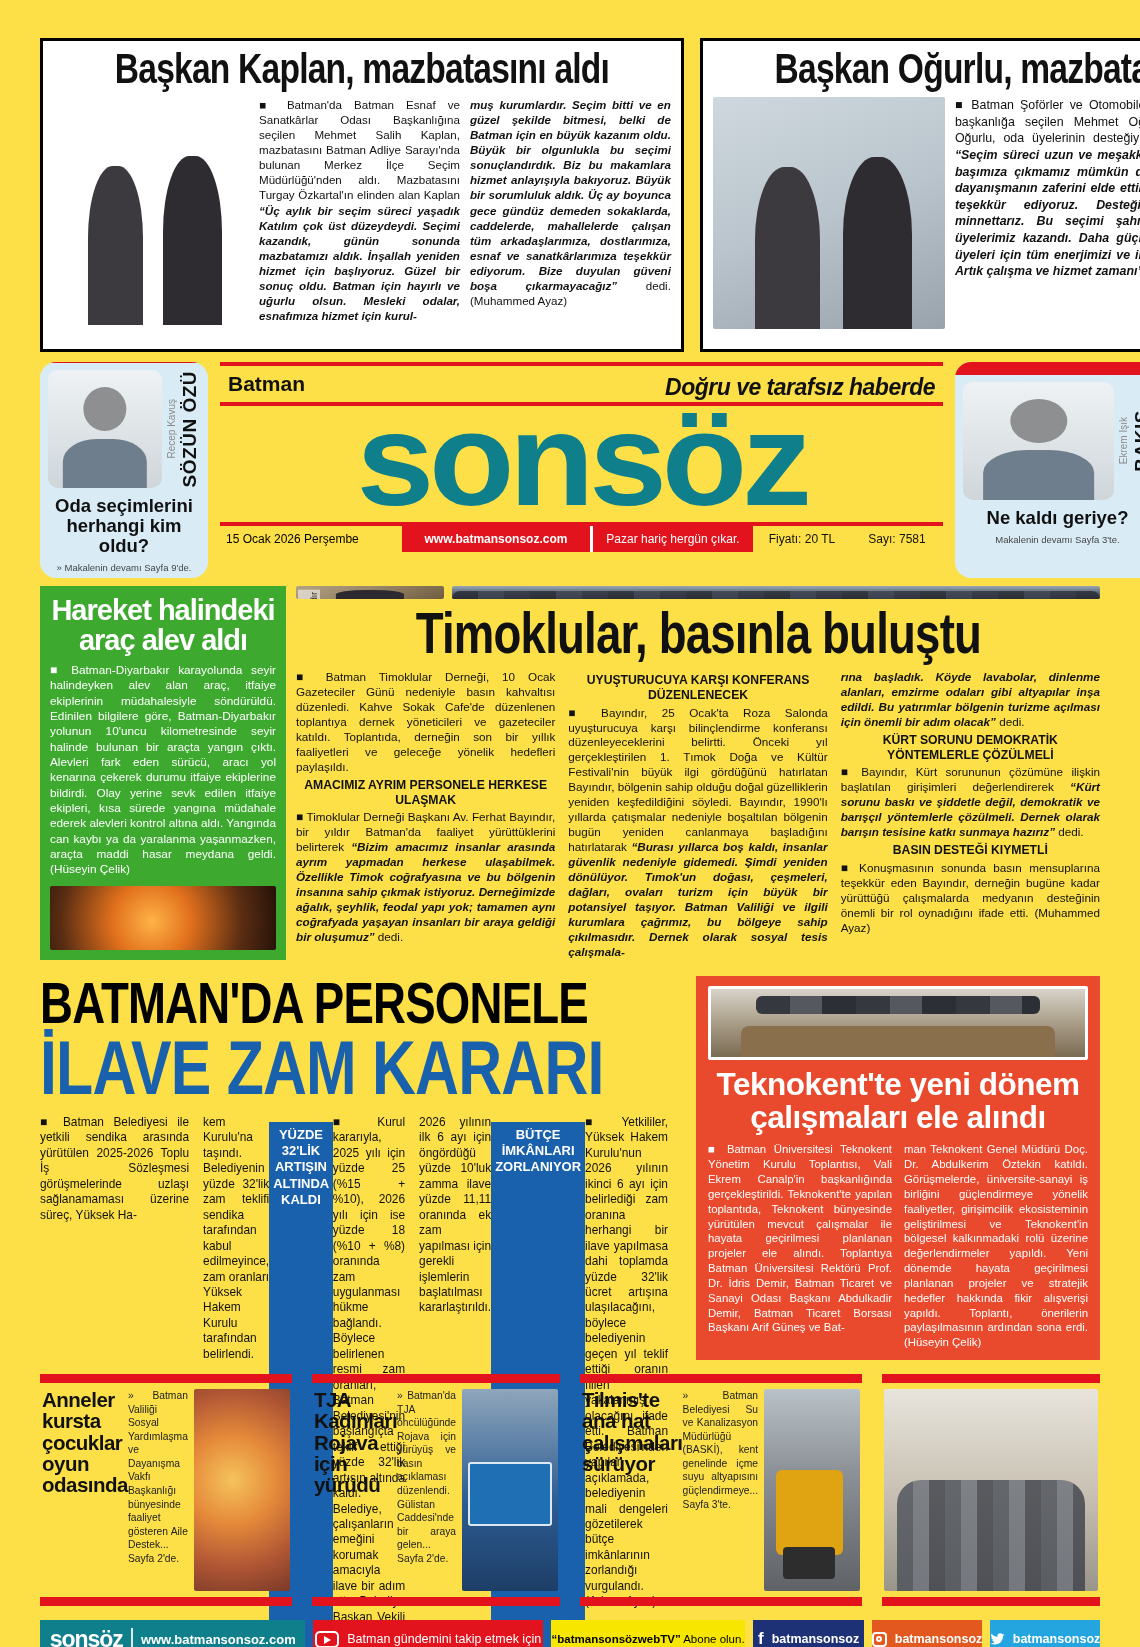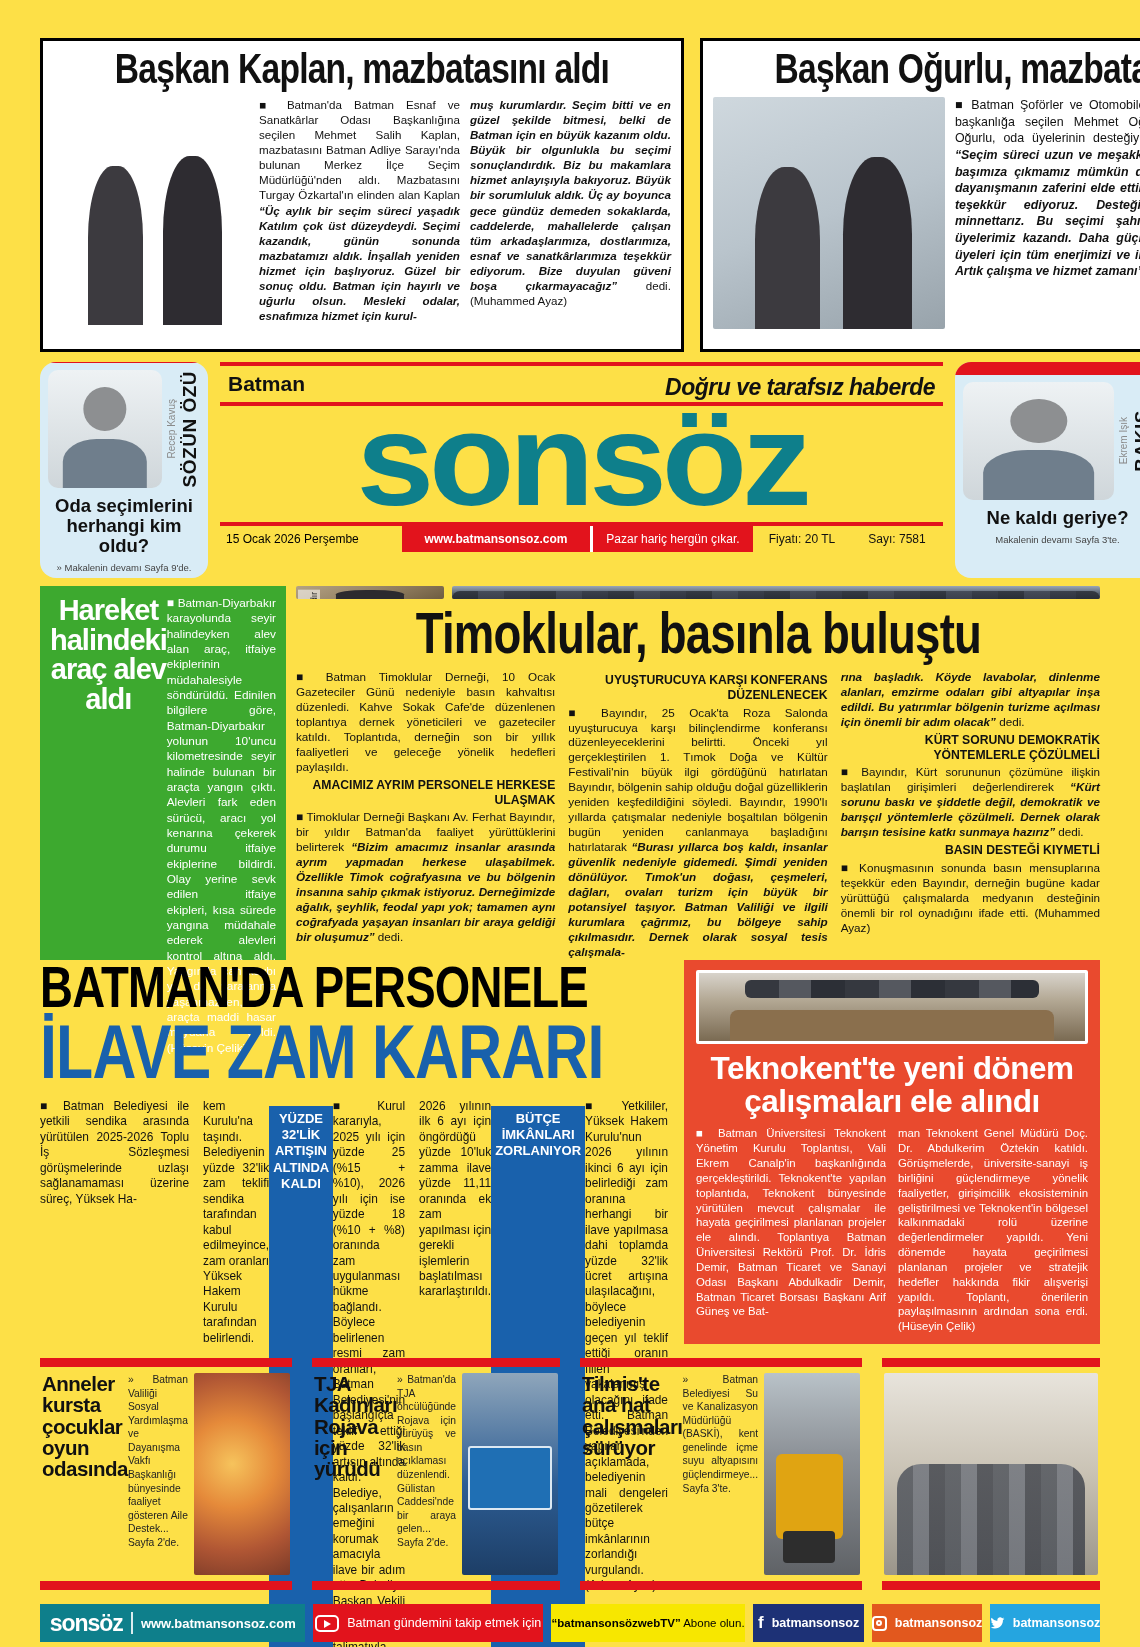--- a/index.html
+++ b/index.html
@@ -51,39 +51,39 @@
   .strip-date { width:182px; display:flex; align-items:center; padding-left:6px; color:#000; }
   .strip-red { background:#e2131c; color:#fff; display:flex; align-items:center; justify-content:center; font-weight:bold; }
   .strip-site { width:188px; }
   .strip-div { width:3px; background:#fff; }
   .strip-sched { width:160px; font-weight:normal; }
   .strip-price { width:98px; display:flex; align-items:center; justify-content:center; }
   .strip-issue { width:92px; display:flex; align-items:center; justify-content:center; }
 
   
   .midrow { display:flex; gap:10px; margin-top:8px; height:374px; }
-  .greenbox { width:246px; flex:none; background:#3da92f; padding:10px 10px 10px 10px; color:#fff; display:flex; flex-direction:row; }
+  .greenbox { width:246px; flex:none; background:#3da92f; padding:10px 10px 10px 10px; color:#fff; display:flex; flex-direction:column; }
   .greenbox .ghl { text-align:center; font-weight:bold; font-size:29px; line-height:1.02; letter-spacing:-1px; margin-bottom:8px; }
   .greenbox .gtxt { font-size:11.8px; line-height:1.3; }
   .ph-fire { margin-top:8px; flex:1; background:radial-gradient(circle at 45% 55%, #ffb347 0%, #e2711d 30%, #5a2d12 70%, #241109 100%); }
   .timok { flex:1; display:flex; flex-direction:column; }
   .timok-photos { display:flex; gap:8px; height:112px; }
   .ph-speaker { width:148px; background:linear-gradient(160deg,#b4a284 0%,#8f7c5e 60%,#6e5c41 100%); flex:none; }
   .ph-speaker:before { content:""; position:absolute; left:50%; bottom:0; transform:translateX(-50%); width:46%; height:72%; background:#2c2a2e; border-radius:45% 45% 0 0; }
   .speaker-cap { position:absolute; left:2px; top:4px; writing-mode:vertical-rl; transform:rotate(180deg); font-size:8.5px; color:#222; background:rgba(255,255,255,.55); padding:2px 1px; }
   .ph-group { flex:1; background:linear-gradient(180deg,#9aa6b5 0%,#5c6674 55%,#3d4450 100%); }
   .ph-group:before { content:""; position:absolute; bottom:0; left:0; right:0; height:62%;
       background:repeating-linear-gradient(90deg,#23262e 0 26px,#3a3f4c 26px 52px,#2b2f3a 52px 78px); opacity:.75; border-radius:40px 40px 0 0; }
   .timok-hl { text-align:center; font-weight:bold; font-size:57px; line-height:1; margin:6px 0 8px 0; }
   .timok-cols { display:flex; gap:13px; flex:1; }
   .tcol { flex:1; font-size:11.7px; line-height:1.28; }
-  .subhead-plain { text-align:right; font-weight:bold; font-size:12.2px; line-height:1.2; margin:3px 0; }
-
-  
-  .bigrow { display:flex; gap:16px; margin-top:0; height:384px; }
+  .subhead-plain { text-align:center; font-weight:bold; font-size:12.2px; line-height:1.2; margin:3px 0; }
+
+  
+  .bigrow { display:flex; gap:28px; margin-top:16px; height:384px; }
   .zam { width:628px; flex:none; display:flex; flex-direction:column; }
   .zam-h1 { font-weight:bold; font-size:57px; line-height:.98; color:#000; }
   .zam-h2 { font-weight:800; font-size:76px; line-height:.96; color:#1961ac; margin-bottom:10px; }
   .zam-cols { display:flex; gap:14px; flex:1; }
   .zcol { flex:1; font-size:11.9px; line-height:1.3; display:flex; flex-direction:row; }
   .ph-building { margin-top:6px; flex:1; background:linear-gradient(180deg,#c7d3da 0%,#9fb0ba 45%,#6d7d88 100%); }
   .ph-building:before { content:""; position:absolute; inset:12% 10% 20% 10%;
       background:repeating-linear-gradient(180deg,#e8eef2 0 10px,#7d909c 10px 20px); }
   .ph-building:after { content:""; position:absolute; left:0; bottom:0; width:40%; height:26%; background:#3f6e3c; border-radius:50% 50% 0 0; }
   .bluehead { background:#1961ac; color:#fff; font-weight:bold; text-align:center; font-size:13px; line-height:1.25; padding:5px 4px; margin:7px 0; }

